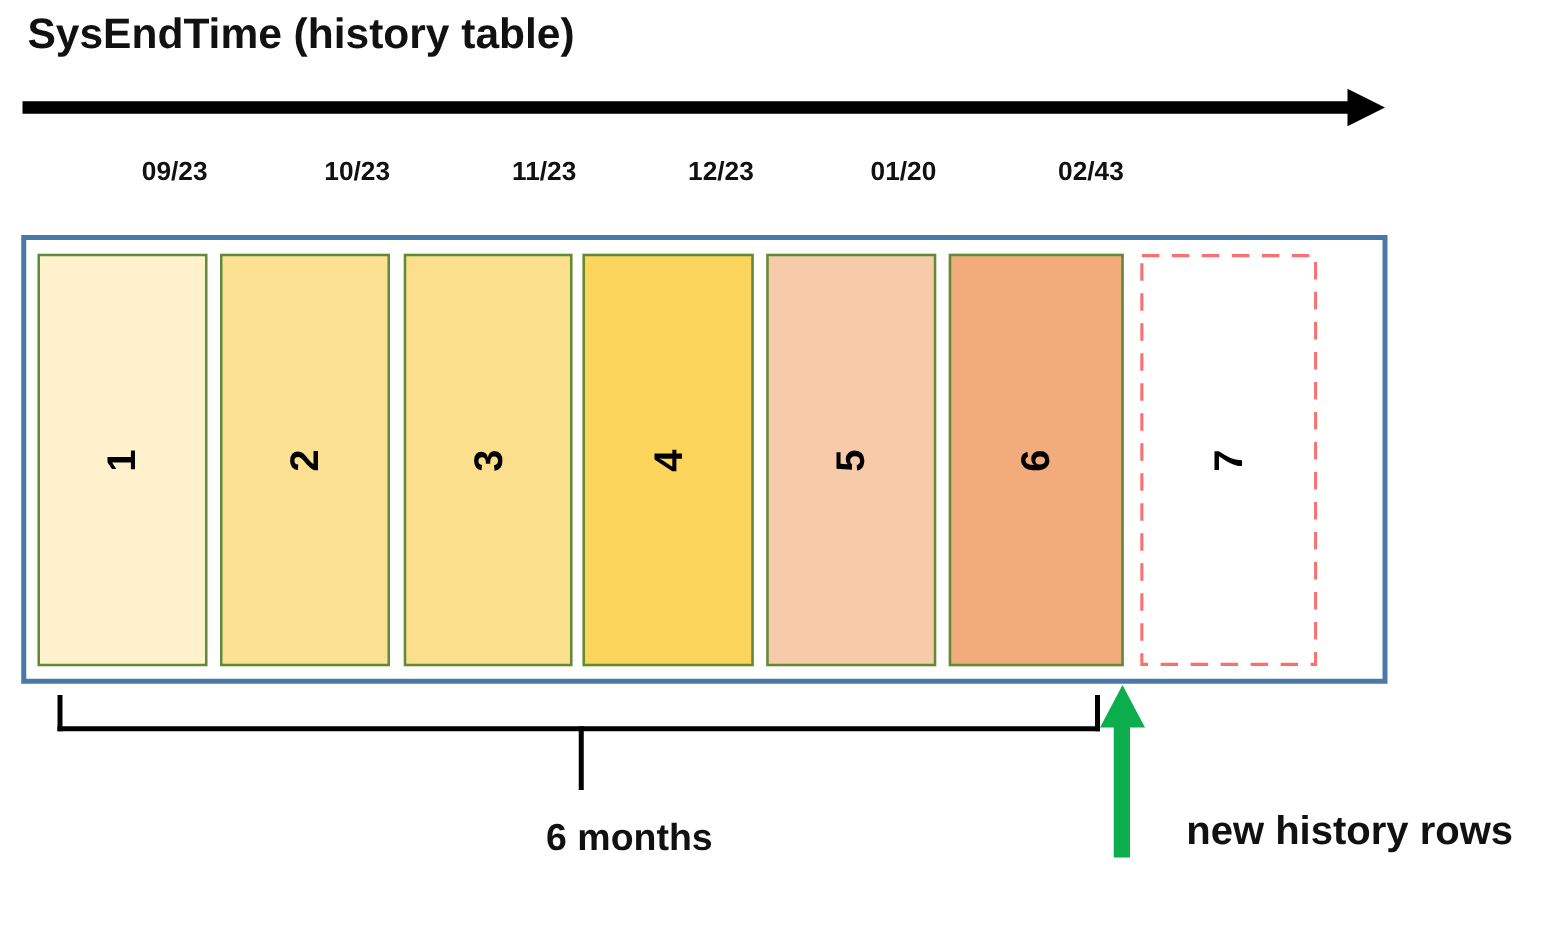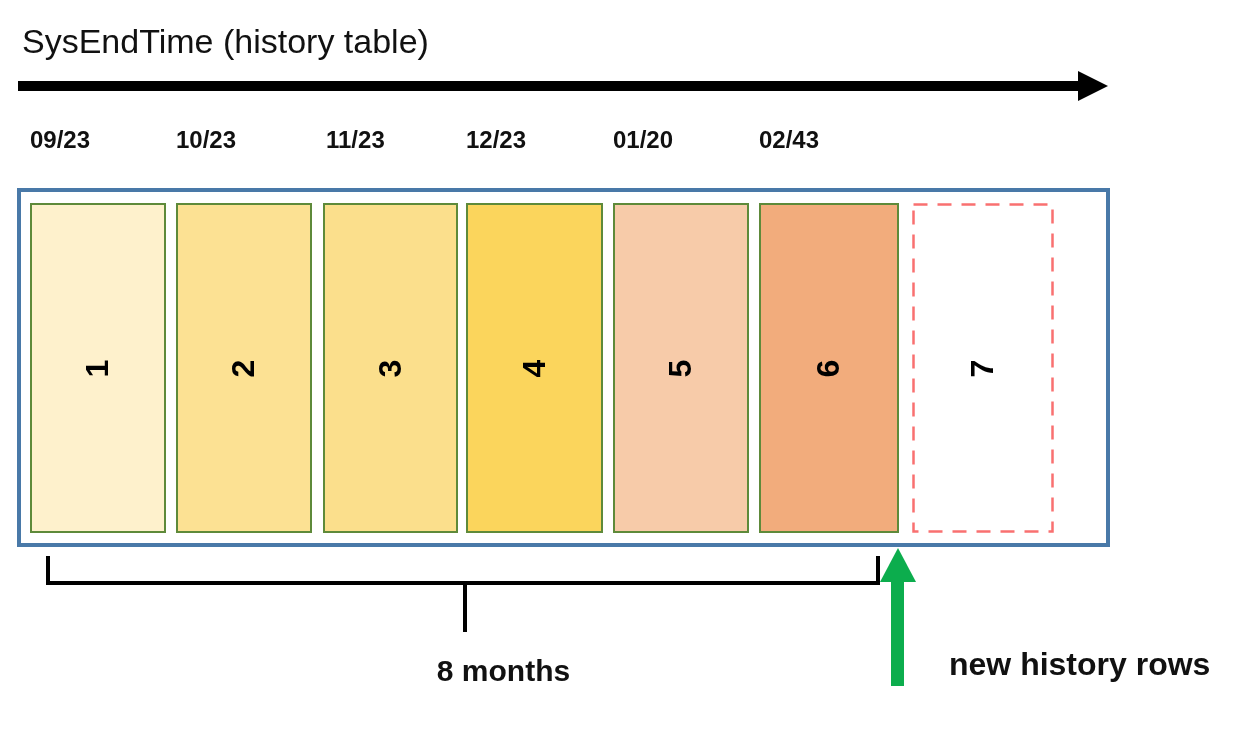--- a/index.html
+++ b/index.html
@@ -4,35 +4,35 @@
 <style>
   html, body { margin: 0; padding: 0; background: #ffffff; }
   body {
     width: 1243px; height: 753px; position: relative; overflow: hidden;
     font-family: "Liberation Sans", sans-serif; color: #111111;
   }
   .abs { position: absolute; }
 
   
   #title {
-    left: 22px; top: 22px; font-size: 34px; font-weight: normal;
+    left: 22px; top: 8px; font-size: 34px; font-weight: bold;
     letter-spacing: 0px; white-space: nowrap;
   }
 
   
   #tl-shaft { left: 18px; top: 81px; width: 1062px; height: 10px; }
   #tl-head {
     left: 1078px; top: 71px; width: 0; height: 0;
     border-top: 15px solid transparent; border-bottom: 15px solid transparent;
     border-left: 30px solid #000;
   }
 
   
   .month {
-    top: 126px; font-size: 24px; font-weight: 600; text-align: left;
+    top: 126px; font-size: 21px; font-weight: 600; text-align: right;
     white-space: nowrap;
   }
 
   
   #container {
     left: 17px; top: 188px; width: 1093px; height: 359px;
     border: 4px solid #4979A8; box-sizing: border-box; background: #fff;
   }
   .pbox {
     position: absolute; top: 11px; height: 330px;
@@ -121,19 +121,19 @@
     <span class="num">7</span>
   </div>
 </div>
 
 <div class="abs bracket" id="br-hline" style="background-color: rgb(0, 0, 0);"></div>
 <div class="abs bracket" id="br-ltick" style="background-color: rgb(0, 0, 0);"></div>
 <div class="abs bracket" id="br-rtick" style="background-color: rgb(0, 0, 0);"></div>
 <div class="abs bracket" id="br-stem" style="background-color: rgb(0, 0, 0);"></div>
 
 <div class="abs" id="retention">
-  <div class="line2">8 months</div>
+  <div class="line2">6 months</div>
 </div>
 
 <div class="abs" id="up-head" style="border-bottom-color: rgb(12, 173, 77);"></div>
 <div class="abs" id="up-shaft" style="background-color: rgb(12, 173, 77);"></div>
 
 <div class="abs" id="new-rows">new history rows</div>
 
 </body></html>

